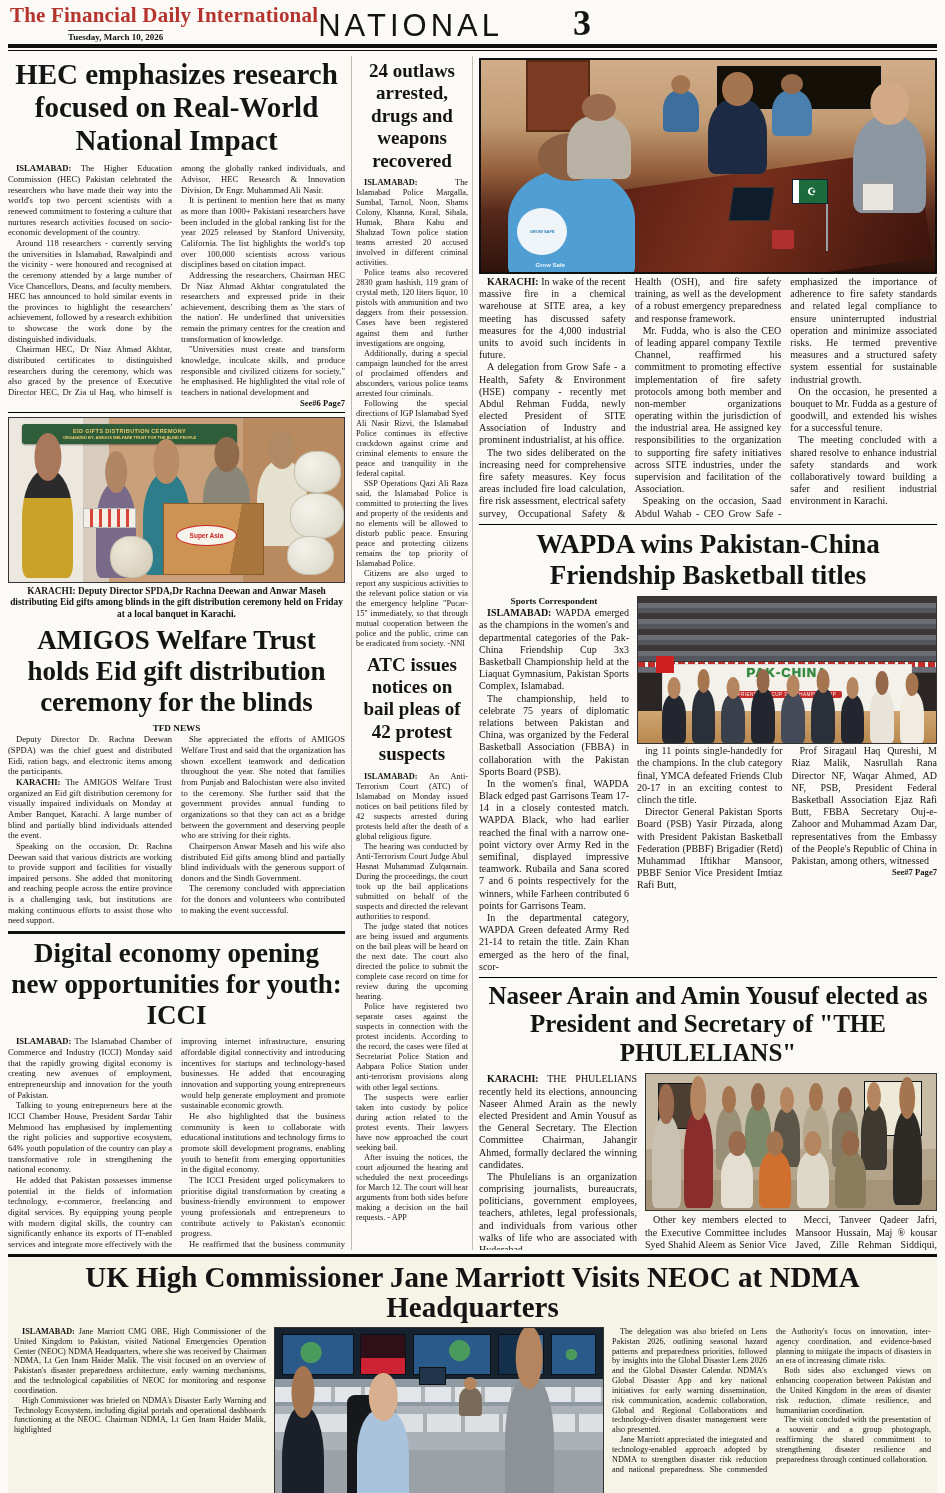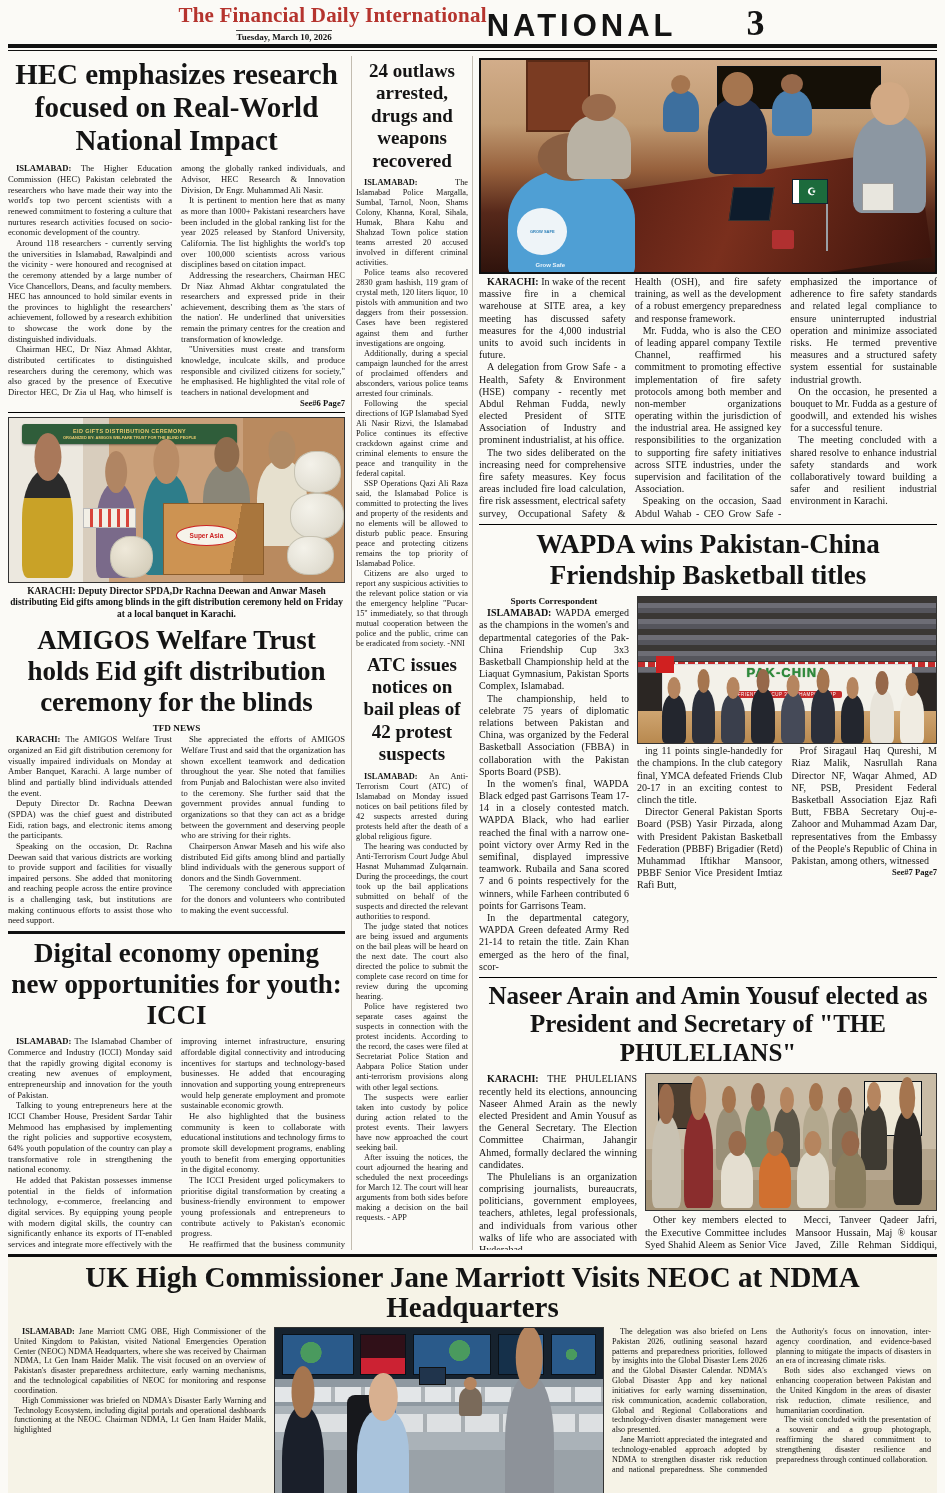--- a/index.html
+++ b/index.html
@@ -1,24 +1,24 @@
 <!DOCTYPE html>
 <html><head>
 <meta charset="utf-8">
 <style>
   * { box-sizing:border-box; margin:0; padding:0; }
   html,body { width:945px; height:1493px; }
   body { background:#fbfaf6; font-family:"Liberation Serif", serif; color:#141414; overflow:hidden; position:relative; }
 
   
-  .hdr { display:flex; justify-content:center; align-items:flex-start; padding:5px 12px 0 10px; height:42px; }
+  .hdr { display:flex; justify-content:flex-start; align-items:flex-start; padding:5px 12px 0 10px; height:42px; }
   .mast-title { font-size:21px; font-weight:bold; letter-spacing:.2px; color:#b5342e; line-height:1; }
   .mast-date { font-size:9px; font-weight:bold; margin:3px 0 0 58px; border-top:1px solid #444; padding-top:1px; display:inline-block; }
   .hdr-right { display:flex; align-items:flex-start; gap:70px; }
-  .section-label { font-family:"Liberation Sans", sans-serif; font-size:31px; letter-spacing:4px; margin-top:3px;font-weight:bold; }
+  .section-label { font-family:"Liberation Sans", sans-serif; font-size:31px; letter-spacing:4px; margin-top:3px; }
   .page-num { font-size:36px; font-weight:bold; line-height:1; margin-top:0; }
   .double-rule { margin:2px 8px 3px; border-top:4px solid #111; border-bottom:1.5px solid #111; height:7px; }
 
   
   .top { display:grid; grid-template-columns:337px 122px 1fr; column-gap:6px; padding:2px 8px 0; height:1196px; }
   .zone { overflow:hidden; }
   .zone-mid { border-left:1px solid #c2bcb0; border-right:1px solid #c2bcb0; padding:0 4px; }
 
   
   .h-xl { font-size:29px; line-height:1.13; text-align:center; font-weight:bold; margin:2px 2px 7px; }
@@ -149,22 +149,22 @@
         <span class="sack" style="right:0;top:46%;width:16%;height:28%;"></span>
         <span class="sack" style="right:3%;top:72%;width:14%;height:24%;"></span>
         <span class="sack" style="left:30%;top:72%;width:13%;height:26%;background:radial-gradient(circle at 35% 30%,#efe9da,#cfc8b4);"></span>
       </div>
       <p class="caption">KARACHI: Deputy Director SPDA,Dr Rachna Deewan and Anwar Maseh distributing Eid gifts among blinds in the gift distribution ceremony held on Friday at a local banquet in Karachi.</p>
 
       <div>
         <h1 class="h-lg">AMIGOS Welfare Trust holds Eid gift distribution ceremony for the blinds</h1>
         <p class="byline">TFD NEWS</p>
         <div class="cols2">
+          <p class="p">Deputy Director Dr. Rachna Deewan (SPDA) was the chief guest and distributed Eidi, ration bags, and electronic items among the participants.</p>
           <p class="p"><b class="dl">KARACHI:</b> <span>The AMIGOS Welfare Trust organized an Eid gift distribution ceremony for visually impaired individuals on Monday at Amber Banquet, Karachi. A large number of blind and partially blind individuals attended the event.</span></p>
-          <p class="p">Deputy Director Dr. Rachna Deewan (SPDA) was the chief guest and distributed Eidi, ration bags, and electronic items among the participants.</p>
           <p class="p">Speaking on the occasion, Dr. Rachna Deewan said that various districts are working to provide support and facilities for visually impaired persons. She added that monitoring and reaching people across the entire province is a challenging task, but institutions are making continuous efforts to assist those who need support.</p>
           <p class="p">She appreciated the efforts of AMIGOS Welfare Trust and said that the organization has shown excellent teamwork and dedication throughout the year. She noted that families from Punjab and Balochistan were also invited to the ceremony. She further said that the government provides annual funding to organizations so that they can act as a bridge between the government and deserving people who are striving for their rights.</p>
           <p class="p">Chairperson Anwar Maseh and his wife also distributed Eid gifts among blind and partially blind individuals with the generous support of donors and the Sindh Government.</p>
           <p class="p">The ceremony concluded with appreciation for the donors and volunteers who contributed to making the event successful.</p>
         </div>
       </div>
 
       <div class="rule2"></div>
 
       <div>

